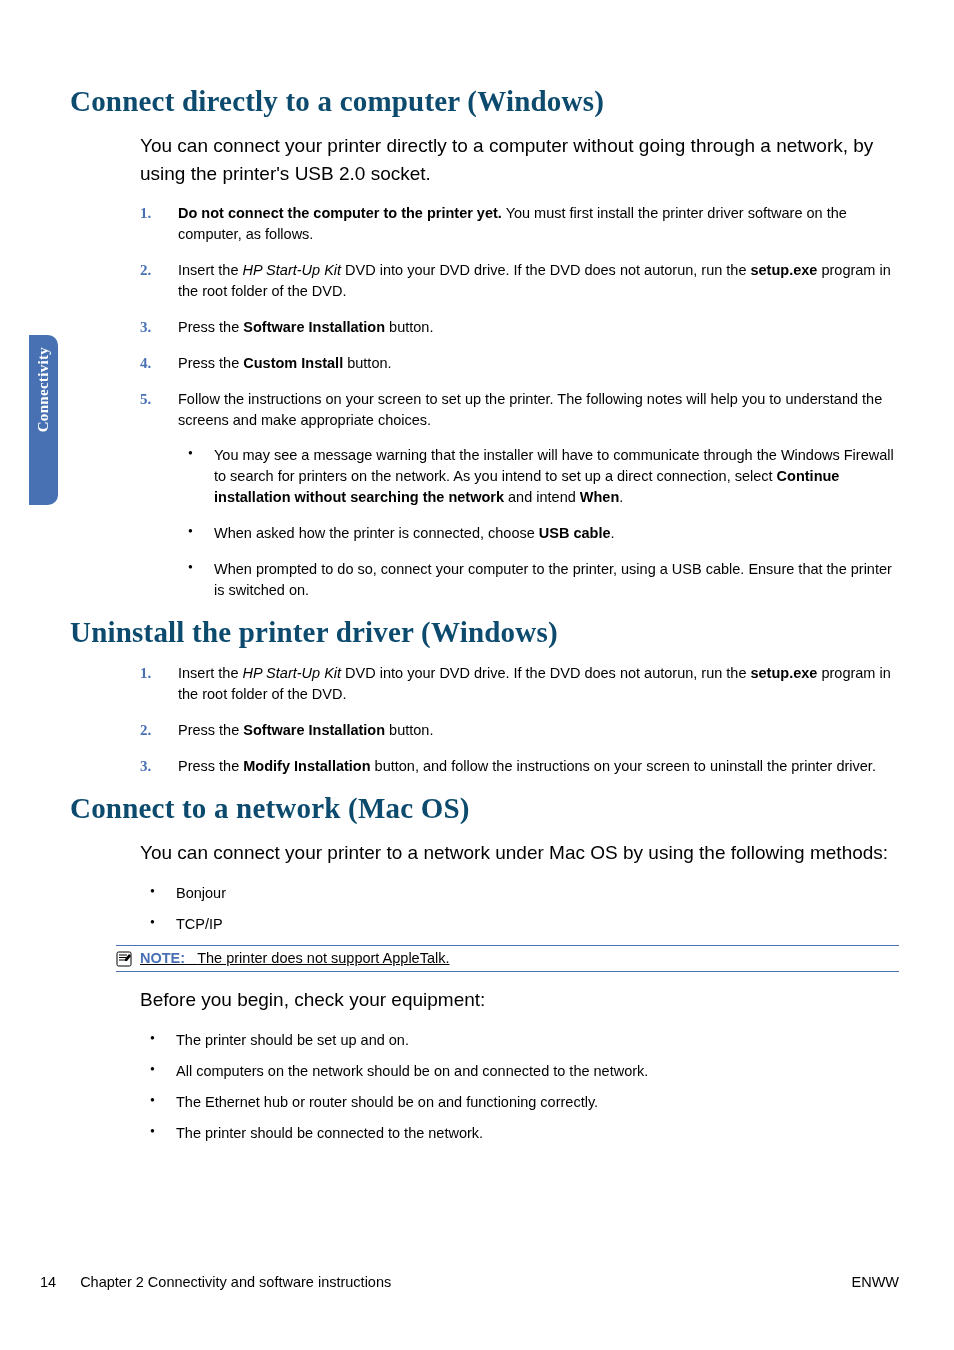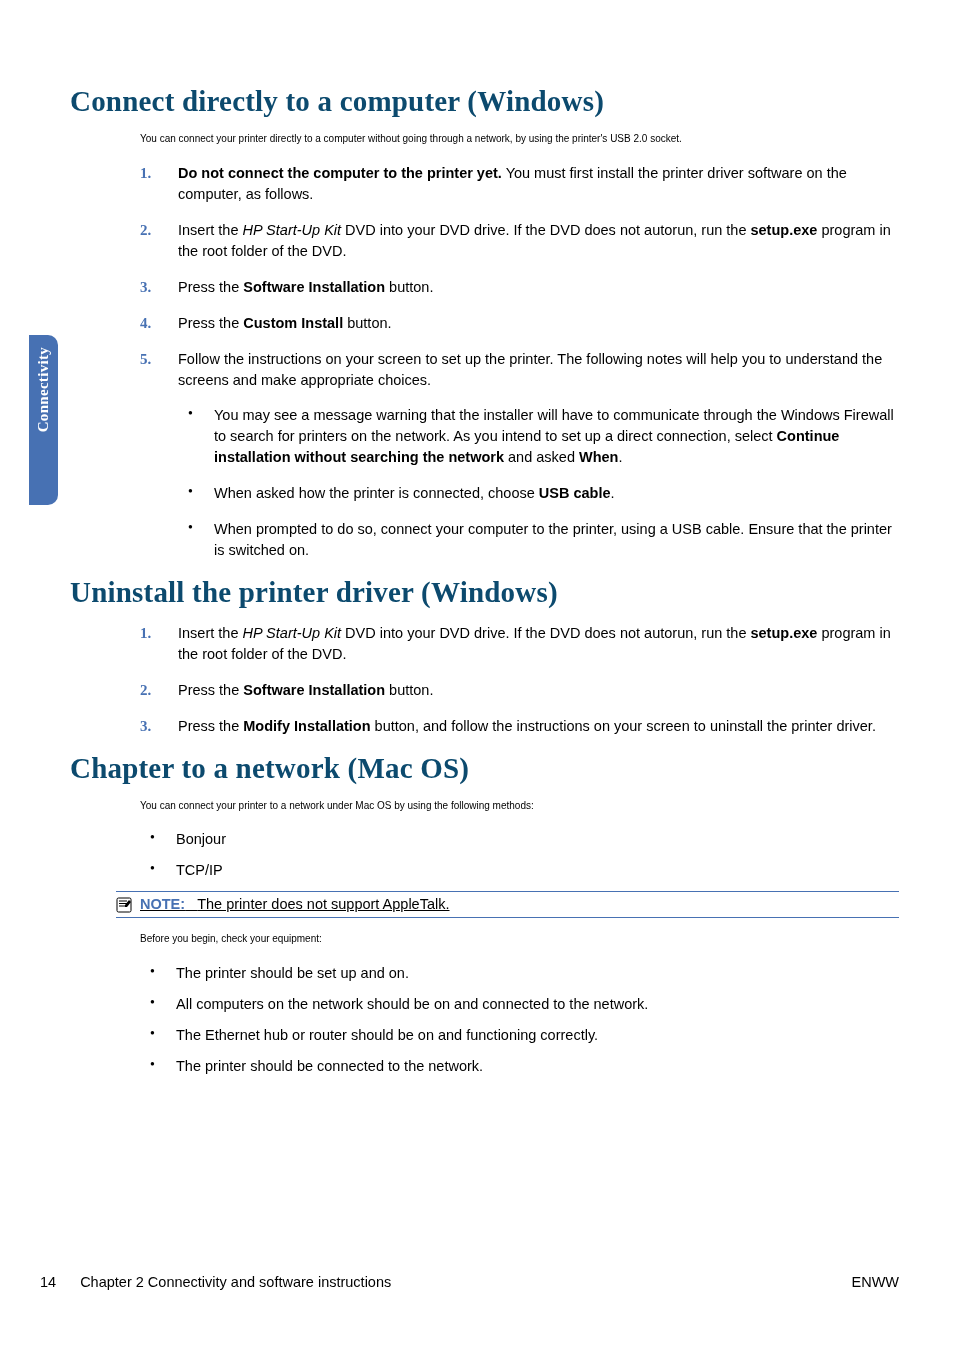--- a/index.html
+++ b/index.html
@@ -50,21 +50,21 @@
       font-size: 29px;
       margin: 0 0 14px 0;
       letter-spacing: 0.2px;
     }
     h1.spaced {
     }
     .body-block {
       margin-left: 70px;
     }
     p.intro {
-      font-size: 10px;
+      font-size: 19px;
       line-height: 1.45;
       margin: 0 0 16px 0;
     }
     ol.steps {
       list-style: none;
       padding: 0;
       margin: 0 0 0 0;
     }
     ol.steps > li {
       position: relative;
@@ -174,21 +174,21 @@
       </li>
       <li>
         <span class="num">4.</span>
         <span>Press the </span><b>Custom Install</b><span> button.</span>
       </li>
       <li>
         <span class="num">5.</span>
         <span>Follow the instructions on your screen to set up the printer. The following notes will help you to understand the screens and make appropriate choices.</span>
         <ul class="bullets">
           <li>
-            <span>You may see a message warning that the installer will have to communicate through the Windows Firewall to search for printers on the network. As you intend to set up a direct connection, select </span><b>Continue installation without searching the network</b><span> and asked </span><b>When</b><span>.</span>
+            <span>You may see a message warning that the installer will have to communicate through the Windows Firewall to search for printers on the network. As you intend to set up a direct connection, select </span><b>Continue installation without searching the network</b><span> and intend </span><b>When</b><span>.</span>
           </li>
           <li>
             <span>When asked how the printer is connected, choose </span><b>USB cable</b><span>.</span>
           </li>
           <li>
             <span>When prompted to do so, connect your computer to the printer, using a USB cable. Ensure that the printer is switched on.</span>
           </li>
         </ul>
       </li>
     </ol>
@@ -205,21 +205,21 @@
         <span class="num">2.</span>
         <span>Press the </span><b>Software Installation</b><span> button.</span>
       </li>
       <li>
         <span class="num">3.</span>
         <span>Press the </span><b>Modify Installation</b><span> button, and follow the instructions on your screen to uninstall the printer driver.</span>
       </li>
     </ol>
   </div>
 
-  <h1 class="spaced">Chapter to a network (Mac OS)</h1>
+  <h1 class="spaced">Connect to a network (Mac OS)</h1>
   <div class="body-block">
     <p class="intro">You can connect your printer to a network under Mac OS by using the following methods:</p>
     <ul class="bullets plain">
       <li><span>Bonjour</span></li>
       <li><span>TCP/IP</span></li>
     </ul>
     <div class="note-line">
       <svg class="note-icon" viewBox="0 0 16 16">
         <rect x="1" y="1" width="14" height="14" rx="1.5" fill="none" stroke="#000" stroke-width="1"></rect>
         <path d="M3 4 h8 M3 6.5 h8 M3 9 h8" stroke="#000" stroke-width="1"></path>

